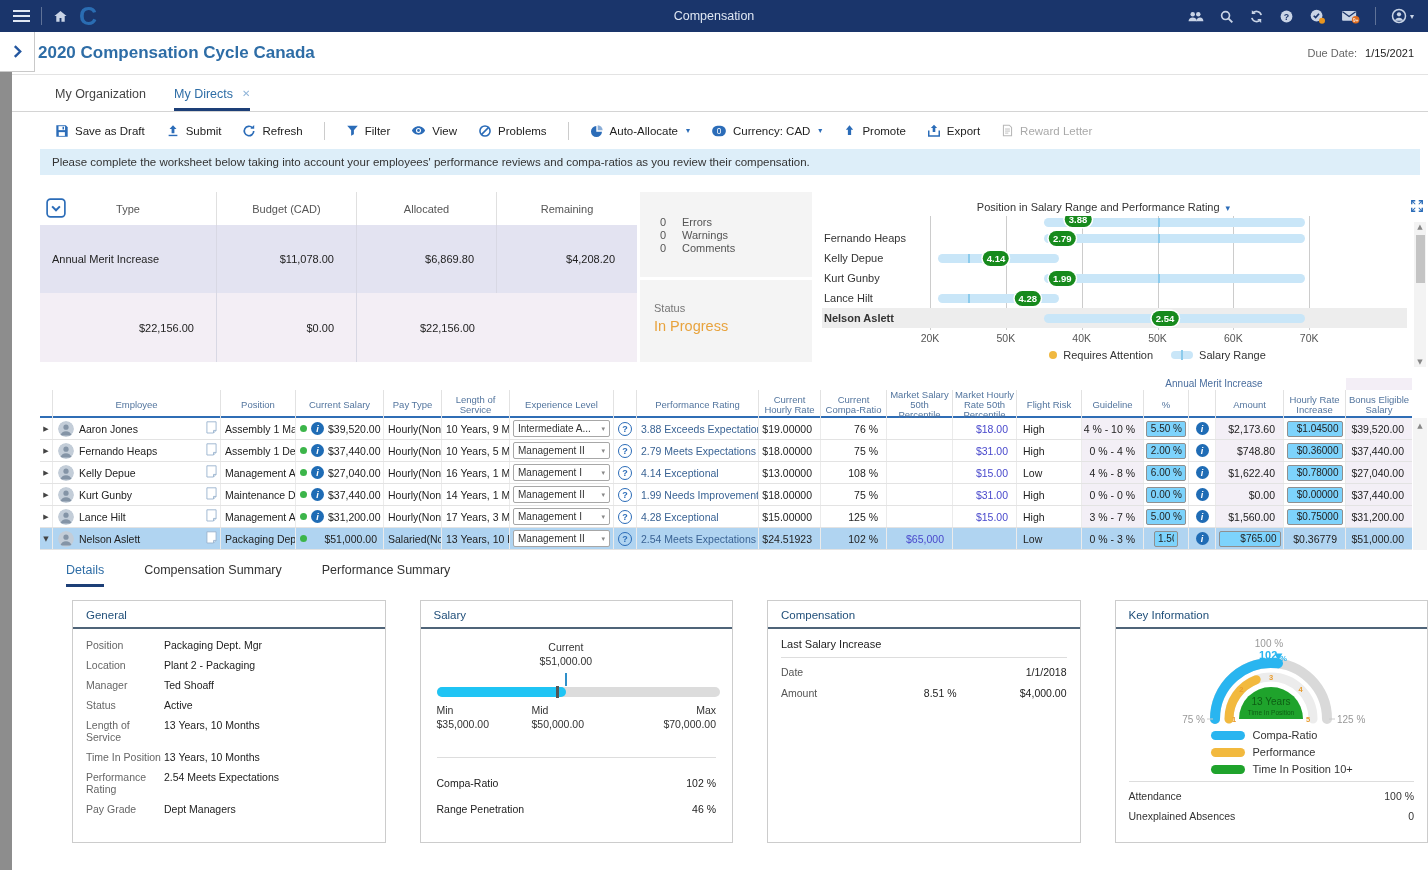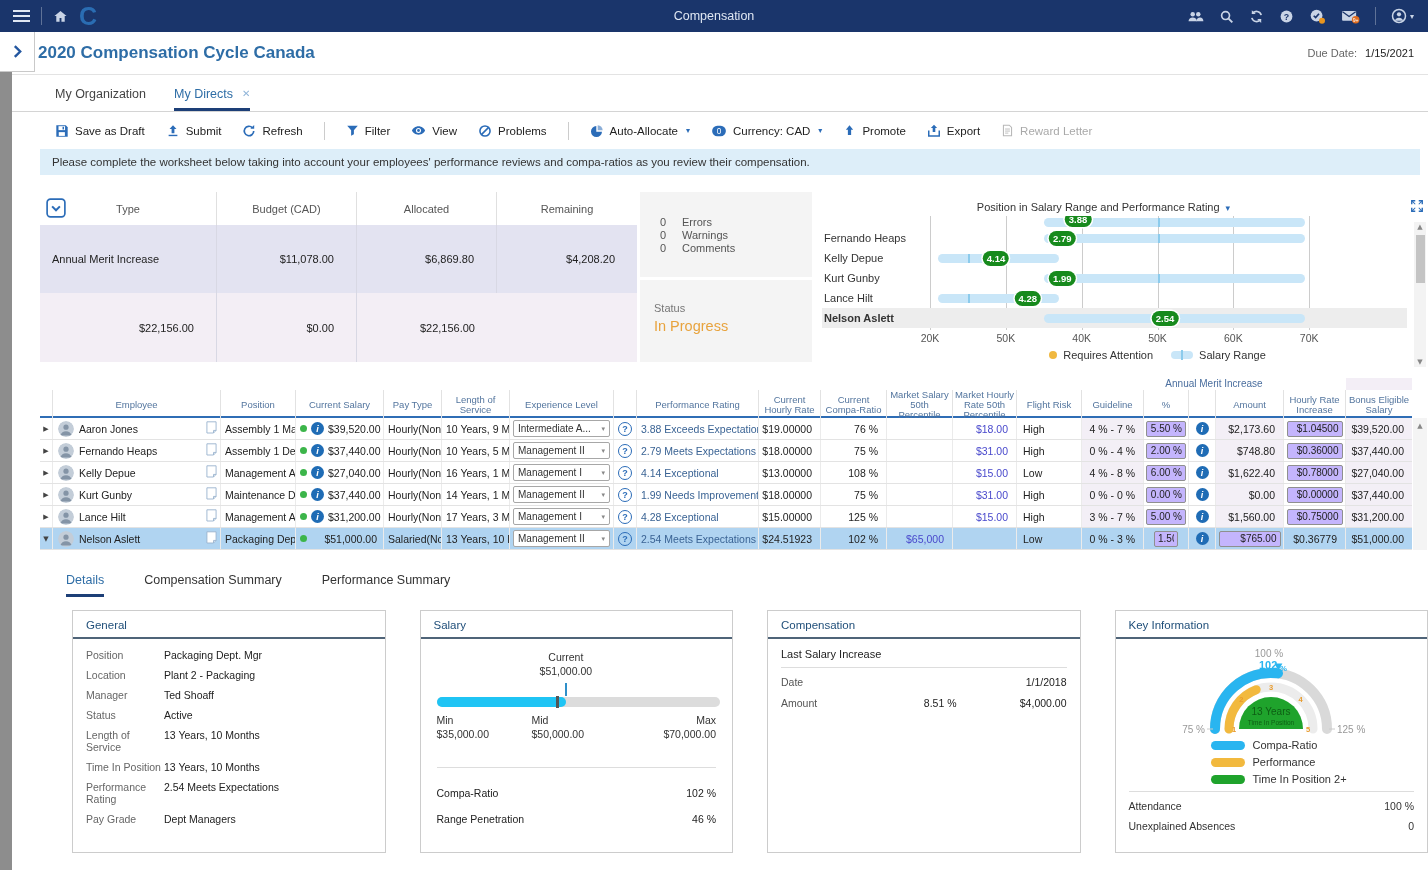--- a/index.html
+++ b/index.html
@@ -141,28 +141,28 @@
   .qhelp { width:14px; height:14px; border-radius:50%; border:1.5px solid #2b6cb8; color:#2b6cb8; font-size:9px;
     font-weight:bold; display:inline-flex; align-items:center; justify-content:center; cursor:pointer; }
   .selbox { flex:1; margin:0 3px; height:17px; background:#fff; border:1px solid #a7a7a7; border-radius:2px;
     display:flex; align-items:center; font-size:10px; padding:0 4px; color:#333; cursor:pointer; }
   .selbox .sc { margin-left:auto; color:#888; font-size:7px; }
   .c-center { justify-content:center; }
   .c-right { justify-content:flex-end; padding-right:8px; white-space:nowrap; }
   .c-perf { color:#3a6394; padding:0 4px; white-space:nowrap; }
   .c-mkt { color:#4848cc; }
   .c-flight { padding-left:6px; }
-  .inbox { background:#c4b5fd; border:1px solid #8f8f8f; border-radius:2px; height:16px; font-size:10px;
+  .inbox { background:#7dd3fc; border:1px solid #8f8f8f; border-radius:2px; height:16px; font-size:10px;
     text-align:right; padding:0 3px; color:#222; font-family:"Liberation Sans", sans-serif; }
   .et-scroll { width:16px; position:relative; }
   .et-scroll .bar { position:absolute; top:40px; bottom:0; left:1px; width:14px; background:#f4f4f4; }
   .et-scroll .up { position:absolute; top:44px; left:0; width:16px; text-align:center; font-size:7px; color:#888; }
 
   
-  .detail-tabs { margin:23px 0 0 54px; display:flex; gap:40px; font-size:12.5px; color:#333; height:24px; }
+  .detail-tabs { margin:13px 0 0 54px; display:flex; gap:40px; font-size:12.5px; color:#333; height:24px; }
   .dtab { cursor:pointer; border-bottom:3px solid transparent; padding-bottom:6px; }
   .dtab.active { color:#2e6da6; border-bottom-color:#1d3f77; }
   .panels { margin:13px 0 0 60px; display:flex; gap:34px; }
   .panel { width:315px; height:243px; border:1px solid #ccc; background:#fff; position:relative; font-size:10.5px; }
   .panel-h { padding:8px 13px 6px; font-size:11.5px; color:#1f4e79; border-bottom:2px solid #4f6478; }
   .fields { padding:10px 13px 0; }
   .frow { display:flex; margin-bottom:8px; }
   .flabel { width:78px; color:#666; flex:0 0 78px; }
   .fvalue { color:#222; flex:1; }
 
@@ -606,21 +606,21 @@
             </div>
             <div class="c-center">
               <span class="qhelp">?</span>
             </div>
             <div class="c-perf">3.88 Exceeds Expectations</div>
             <div class="c-right">$19.00000</div>
             <div class="c-right">76 %</div>
             <div class="c-right c-mkt"></div>
             <div class="c-right c-mkt">$18.00</div>
             <div class="c-flight">High</div>
-            <div class="c-right tint">4 % - 7 %</div>
+            <div class="c-right tint">4 % - 10 %</div>
             <div class="c-center">
               <input class="inbox" value="5.50 %" style="width: 40px;">
             </div>
             <div class="c-center">
               <span class="iinfo">i</span>
             </div>
             <div class="c-right tint">$2,173.60</div>
             <div class="c-center">
               <input class="inbox" value="$1.04500" style="width: 56px;">
             </div>
@@ -1011,21 +1011,21 @@
           <div class="gl-item">
             <span class="gl-pill" style="background: rgb(41, 181, 240);"></span>
             <span>Compa-Ratio</span>
           </div>
           <div class="gl-item">
             <span class="gl-pill" style="background: rgb(242, 185, 62);"></span>
             <span>Performance</span>
           </div>
           <div class="gl-item">
             <span class="gl-pill" style="background: rgb(31, 163, 44);"></span>
-            <span>Time In Position 2+</span>
+            <span>Time In Position 10+</span>
           </div>
         </div>
       <div class="ki-div"></div>
       <div class="ki-row">
         <span>Attendance</span>
           <span>100 %</span>
       </div>
       <div class="ki-row">
         <span>Unexplained Absences</span>
           <span>0</span>

